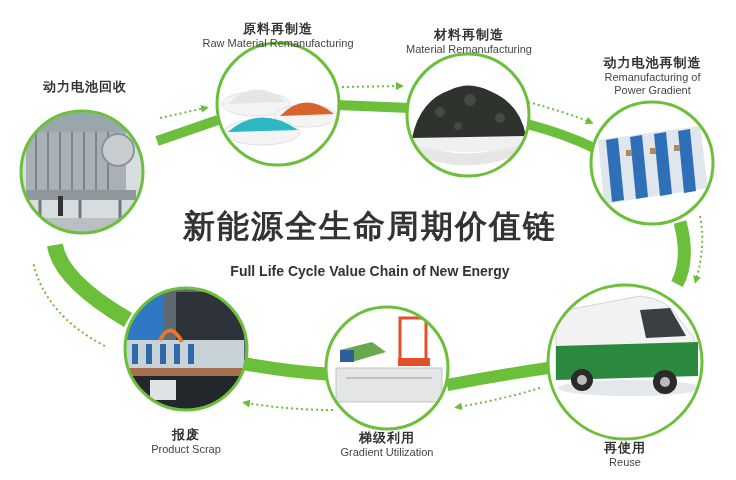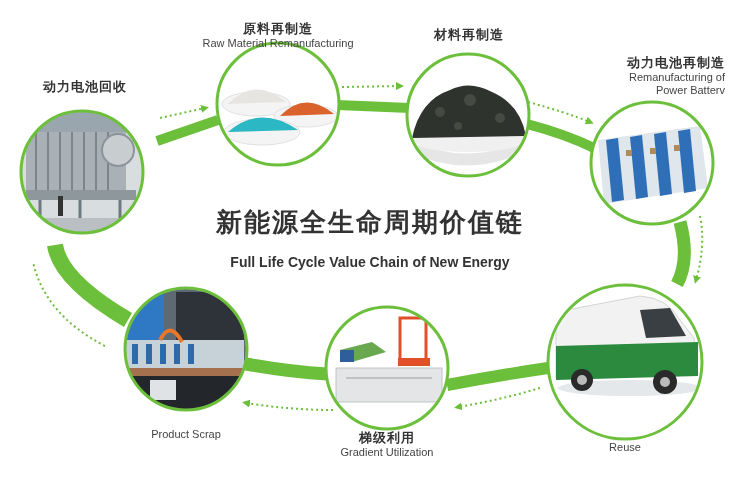--- a/index.html
+++ b/index.html
@@ -2,21 +2,21 @@
 <html><head>
 <meta charset="utf-8">
 <style>
   html,body{margin:0;padding:0;background:#ffffff;}
   body{width:736px;height:480px;position:relative;overflow:hidden;font-family:"DejaVu Sans","Liberation Sans",sans-serif;}
   #diagram{position:absolute;left:0;top:0;width:736px;height:480px;}
   .label{position:absolute;text-align:center;color:#3a3a3a;line-height:1.15;margin-top:8px;}
   .label .zh{font-size:13px;font-weight:bold;letter-spacing:1px;color:#333;}
   .label .en{font-size:11px;font-family:"Liberation Sans",sans-serif;color:#444;}
   .title{position:absolute;left:180px;top:205px;width:380px;text-align:center;}
-  .title .zh{font-size:26px;font-weight:bold;color:#333;letter-spacing:2px;}
+  .title .zh{font-size:32px;font-weight:bold;color:#333;letter-spacing:2px;}
   .title .en{font-size:14px;font-weight:bold;font-family:"Liberation Sans",sans-serif;color:#333;margin-top:14px;}
 </style>
 </head>
 <body>
 
 <svg id="diagram" width="736" height="480" viewBox="0 0 736 480" xmlns="http://www.w3.org/2000/svg">
   <defs>
     <clipPath id="c1">
         <circle cx="82" cy="172" r="60"></circle>
       </clipPath>
@@ -195,28 +195,31 @@
 
 <div class="label" style="left:10px;top:72px;width:150px;">
   <div class="zh">动力电池回收</div>
 </div>
 <div class="label" style="left:188px;top:14px;width:180px;">
   <div class="zh">原料再制造</div>
   <div class="en">Raw Material Remanufacturing</div>
 </div>
 <div class="label" style="left:384px;top:20px;width:170px;">
   <div class="zh">材料再制造</div>
-</div>
-<div class="label" style="left:580px;top:48px;width:145px;text-align:right;">
+  <div class="en">Material Remanufacturing</div>
+</div>
+<div class="label" style="left:580px;top:48px;width:145px;">
   <div class="zh">动力电池再制造</div>
   <div class="en">Remanufacturing of</div>
-  <div class="en">Power Batterv</div>
+  <div class="en">Power Gradient</div>
 </div>
 <div class="label" style="left:575px;top:433px;width:100px;">
+  <div class="zh">再使用</div>
   <div class="en">Reuse</div>
 </div>
 <div class="label" style="left:322px;top:423px;width:130px;">
   <div class="zh">梯级利用</div>
   <div class="en">Gradient Utilization</div>
 </div>
 <div class="label" style="left:136px;top:420px;width:100px;">
+  <div class="zh">报废</div>
   <div class="en">Product Scrap</div>
 </div>
 
 </body></html>

